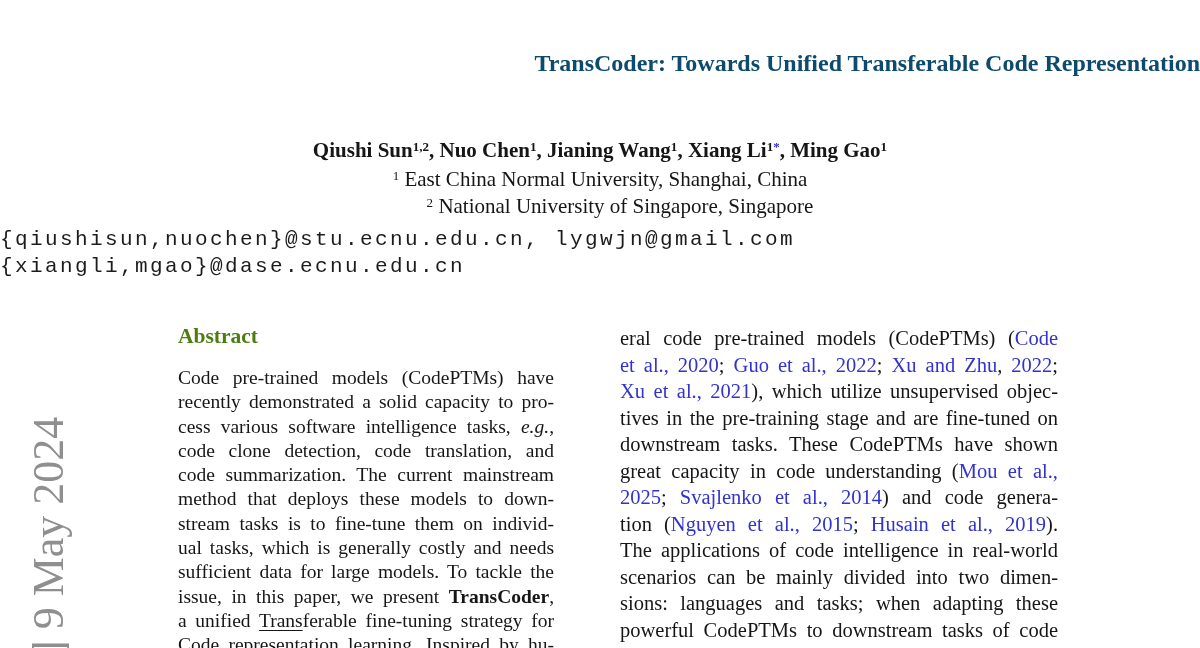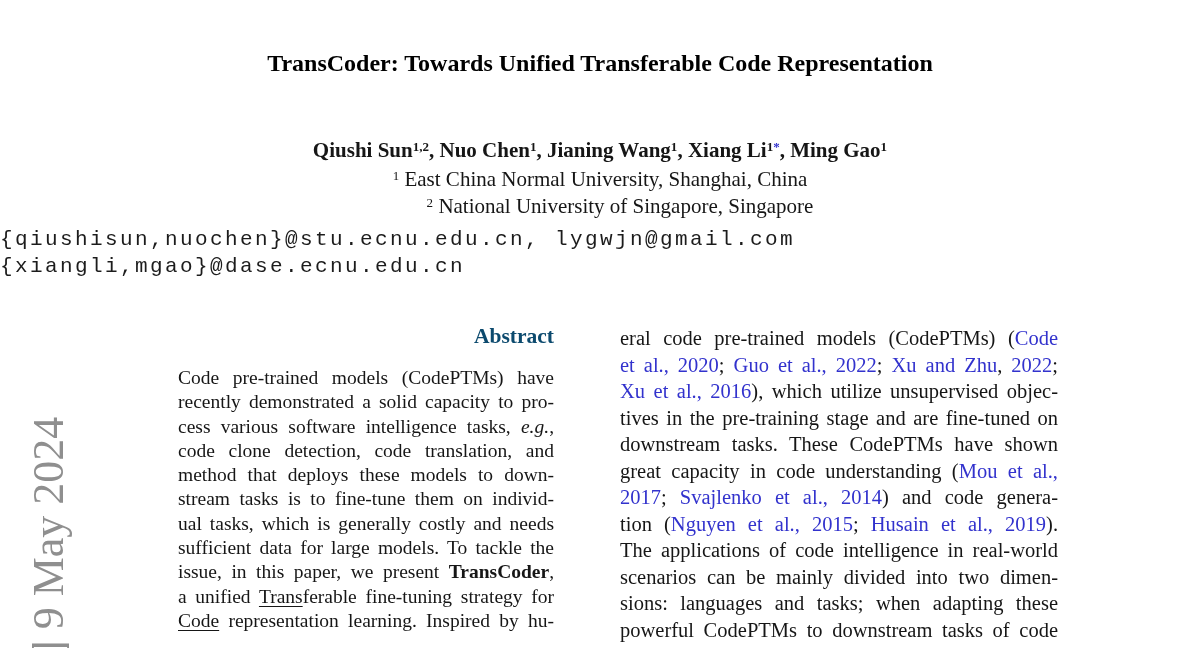--- a/index.html
+++ b/index.html
@@ -3,40 +3,40 @@
 <meta charset="utf-8">
 <style>
   html,body{margin:0;padding:0;background:#ffffff;}
   .page{
     position:relative; width:1200px; height:648px; background:#ffffff;
     overflow:hidden; font-family:"Liberation Serif", serif; color:#161616;
   }
   
   .title{
     position:absolute; top:47px; left:0; width:100%;
-    text-align:center; font-weight:bold; font-size:24px; line-height:32px;
-    color:#000000; margin:0;
+    text-align:right; font-weight:bold; font-size:24px; line-height:32px;
+    color:#0c4a6e; margin:0;
   }
   .authors{
     position:absolute; top:139px; left:0; width:100%;
     font-size:21px; font-weight:bold; line-height:22px;
   }
   .affil1{ position:absolute; top:167px; left:0; width:100%; font-size:21px; line-height:25px;}
   .affil2{ position:absolute; top:194px; left:0; width:100%; font-size:21px; line-height:25px;margin-left:20px;}
   .email{
     position:absolute; left:0; width:100%; text-align:left;
     font-family:"Liberation Mono", monospace; font-size:21px; letter-spacing:2.4px;
     color:#1c1c1c; line-height:25px;
   }
   .email1{ top:227px; }
   .email2{ top:254px; }
   
   .abs-head{
     position:absolute; left:178px; top:324px; width:376px;
-    text-align:right; font-weight:bold; font-size:21.5px; color:#0c4a6e;
+    text-align:left; font-weight:bold; font-size:21.5px; color:#4d7c0f;
   }
   .abs-body{
     position:absolute; left:178px; top:366px; width:376px;
     font-size:19.5px; line-height:24.3px;
   }
   .col2{
     position:absolute; left:620px; top:325px; width:438px;
     font-size:20.5px; line-height:26.55px;
   }
   .tline{ text-align:justify; text-align-last:justify; white-space:normal; }
@@ -83,37 +83,38 @@
 
   <div class="email email2">{xiangli,mgao}@dase.ecnu.edu.cn</div>
 
   <div class="abs-head">Abstract</div>
 
   <div class="abs-body">
       <div class="tline"><span>Code pre-trained models (CodePTMs) have</span></div>
       <div class="tline"><span>recently demonstrated a solid capacity to pro-</span></div>
       <div class="tline"><span>cess various software intelligence tasks, </span><span class="i">e.g.</span><span>,</span></div>
       <div class="tline"><span>code clone detection, code translation, and</span></div>
+      <div class="tline"><span>code summarization. The current mainstream</span></div>
       <div class="tline"><span>method that deploys these models to down-</span></div>
       <div class="tline"><span>stream tasks is to fine-tune them on individ-</span></div>
       <div class="tline"><span>ual tasks, which is generally costly and needs</span></div>
       <div class="tline"><span>sufficient data for large models. To tackle the</span></div>
       <div class="tline"><span>issue, in this paper, we present </span><span class="b">TransCoder</span><span>,</span></div>
       <div class="tline"><span>a unified </span><span class="u">Trans</span><span>ferable fine-tuning strategy for</span></div>
       <div class="tline"><span class="u">Code</span><span> representation learning. Inspired by hu-</span></div>
     </div>
 
   <div class="col2">
       <div class="tline"><span>eral code pre-trained models (CodePTMs) (</span><span class="l">Code</span></div>
       <div class="tline"><span class="l">et al., 2020</span><span>; </span><span class="l">Guo et al., 2022</span><span>; </span><span class="l">Xu and Zhu</span><span>, </span><span class="l">2022</span><span>;</span></div>
-      <div class="tline"><span class="l">Xu et al., 2016</span><span>), which utilize unsupervised objec-</span></div>
+      <div class="tline"><span class="l">Xu et al., 2021</span><span>), which utilize unsupervised objec-</span></div>
       <div class="tline"><span>tives in the pre-training stage and are fine-tuned on</span></div>
       <div class="tline"><span>downstream tasks. These CodePTMs have shown</span></div>
       <div class="tline"><span>great capacity in code understanding (</span><span class="l">Mou et al.,</span></div>
-      <div class="tline"><span class="l">2017</span><span>; </span><span class="l">Svajlenko et al., 2014</span><span>) and code genera-</span></div>
+      <div class="tline"><span class="l">2025</span><span>; </span><span class="l">Svajlenko et al., 2014</span><span>) and code genera-</span></div>
       <div class="tline"><span>tion (</span><span class="l">Nguyen et al., 2015</span><span>; </span><span class="l">Husain et al., 2019</span><span>).</span></div>
       <div class="tline"><span>The applications of code intelligence in real-world</span></div>
       <div class="tline"><span>scenarios can be mainly divided into two dimen-</span></div>
       <div class="tline"><span>sions:  languages and tasks; when adapting these</span></div>
       <div class="tline"><span>powerful CodePTMs to downstream tasks of code</span></div>
     </div>
 
 </div>
 
 </body></html>

